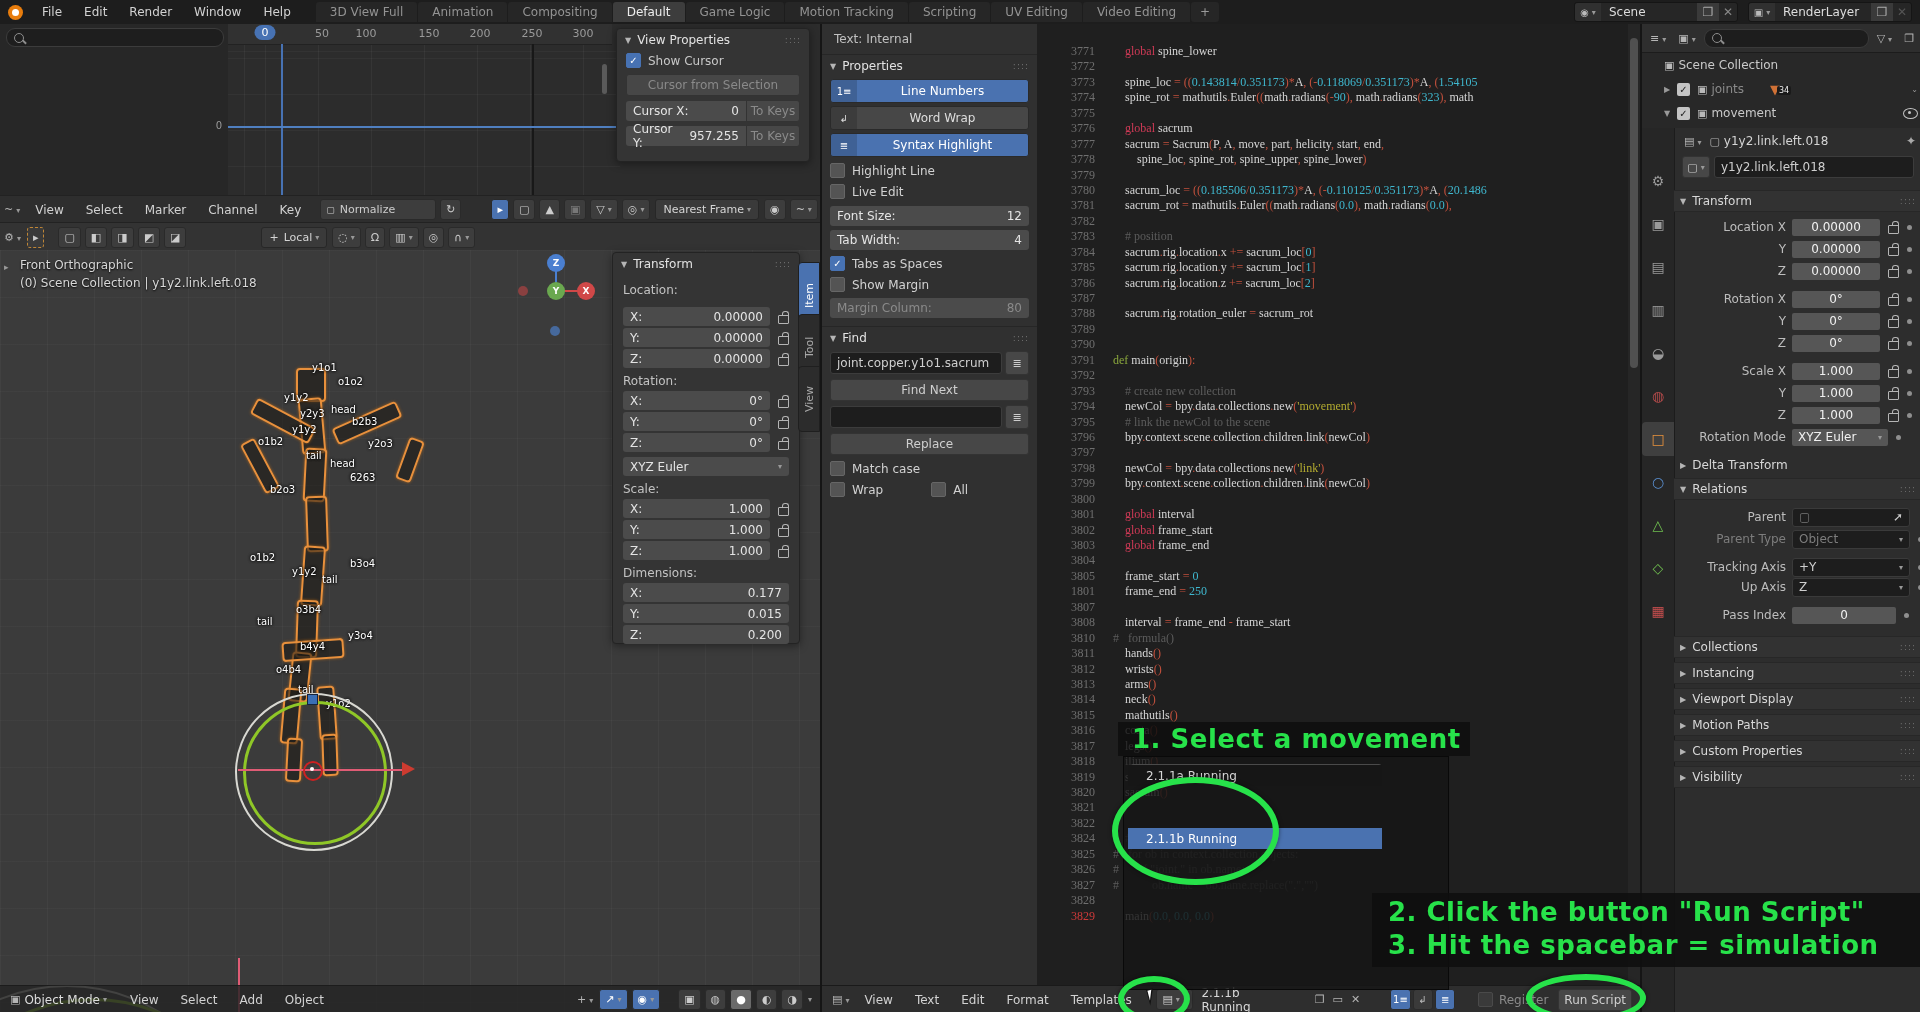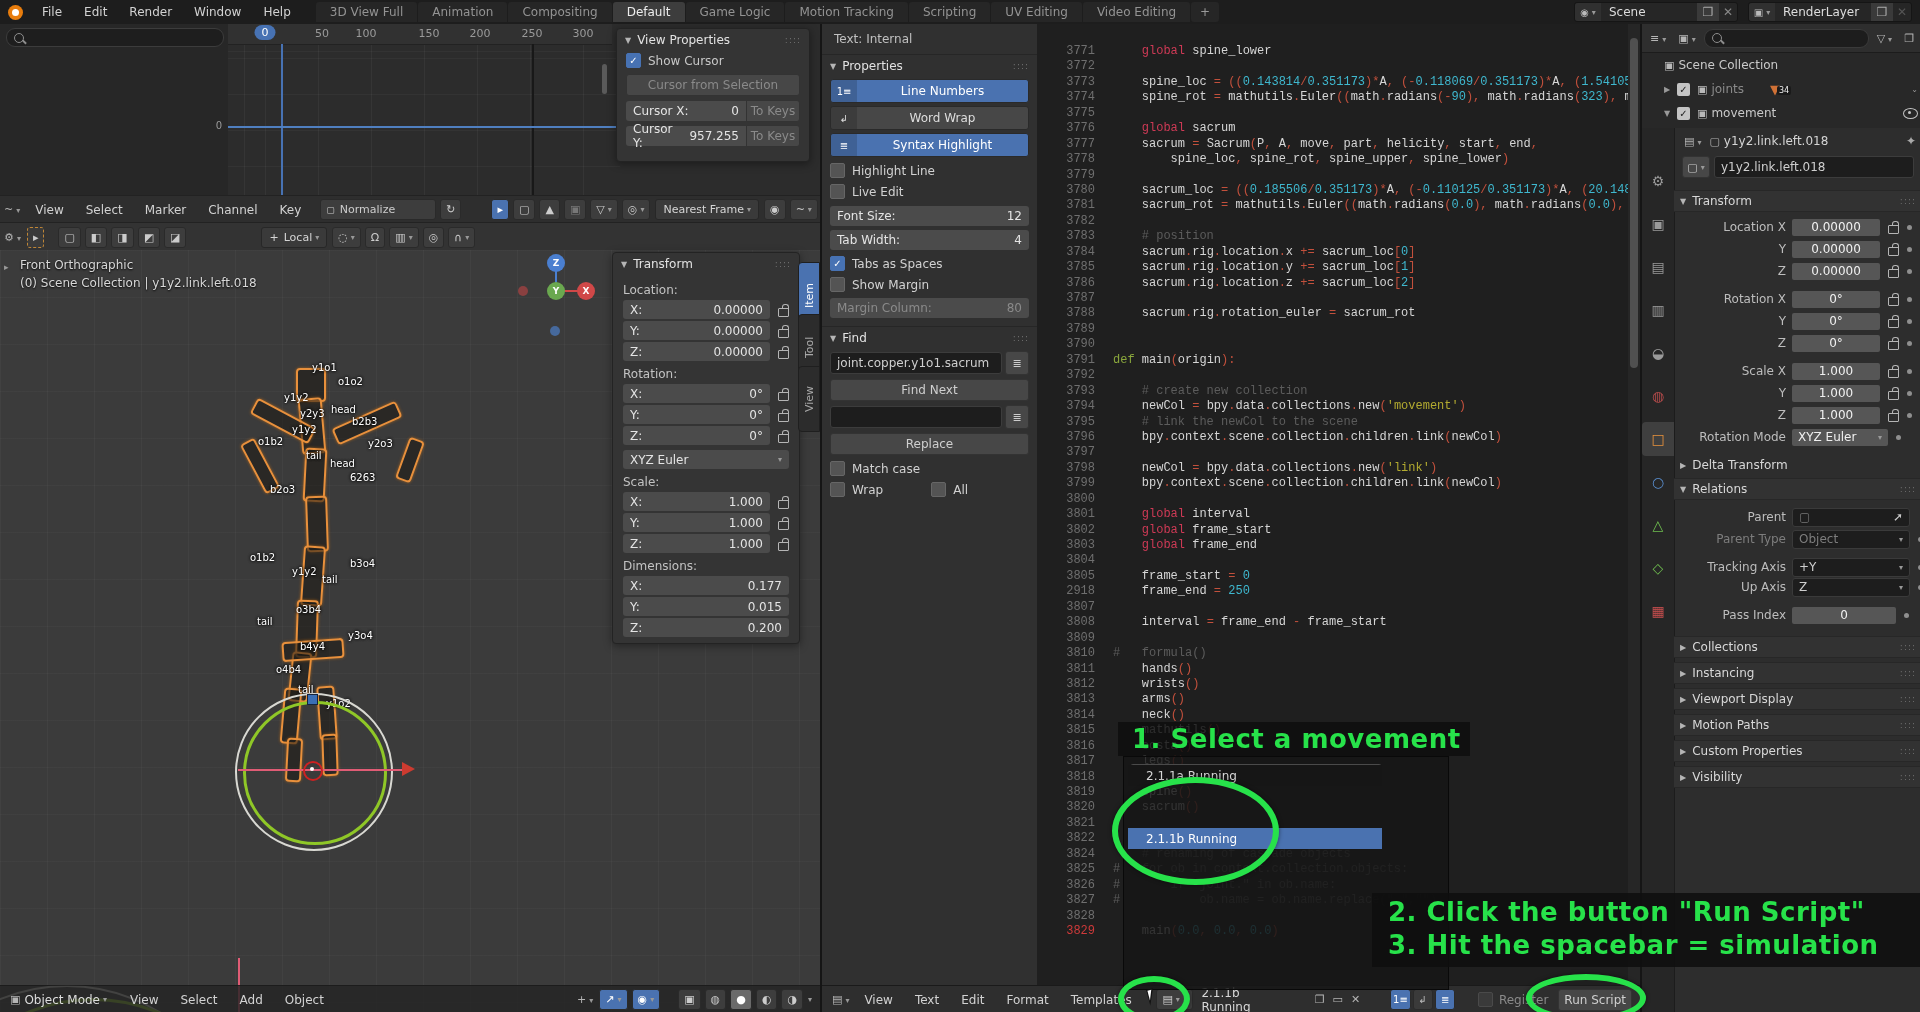--- a/index.html
+++ b/index.html
@@ -67,21 +67,21 @@
   .btn.dim{color:#8a8a8a;}
   .lock{display:inline-block;width:9px;height:7px;border:1px solid #b5b5b5;border-radius:1px;position:relative;margin-top:5px;}
   .lock:before{content:'';position:absolute;top:-5px;left:3px;width:5px;height:4px;border:1px solid #b5b5b5;border-bottom:none;border-radius:3px 3px 0 0;}
   .sidetab{position:absolute;width:20px;color:#a8a8a8;background:#2c2c2c;border:1px solid #1f1f1f;border-radius:0 4px 4px 0;
     writing-mode:vertical-rl;transform:rotate(180deg);display:flex;align-items:center;justify-content:center;font-size:11px;padding:8px 0;}
   .sidetab.active{background:#4a72b0;color:#fff;}
   
   #texted{left:820px;top:24px;width:820px;height:988px;background:#1f1f1f;border-left:2px solid #151515;}
   #ted-side{position:absolute;left:0;top:0;width:215px;height:961px;background:#303030;border-right:1px solid #1a1a1a;}
   #codewrap{position:absolute;left:215px;top:0;width:593px;height:961px;overflow:hidden;background:#1f1f1f;}
-  .cl{height:15.45px;display:flex;white-space:pre;font-family:Liberation Mono, monospace;font-size:12px;line-height:15.45px;}
+  .cl{height:15.45px;display:flex;white-space:pre;font-family:Liberation Serif, serif;font-size:12px;line-height:15.45px;}
   .ln{width:58px;text-align:right;color:#6f6f6f;flex:none;padding-right:0;}
   .ln.err{color:#cf3a3a;}
   .lc{padding-left:18px;color:#d6d6d6;}
   .tok-kw{color:#cf3a56;} .tok-kw2{color:#8aa73c;} .tok-num{color:#3fb8cf;} .tok-str{color:#b3ab30;}
   .tok-com{color:#5c5c5c;} .tok-op{color:#c2503c;} .tok-pln{color:#d6d6d6;}
   #ted-scroll{position:absolute;left:806px;top:0;width:12px;height:961px;background:#262626;}
   #ted-scroll .thumb{position:absolute;left:2px;top:14px;width:8px;height:330px;background:#505050;border-radius:4px;}
   #ted-footer{position:absolute;left:0;top:961px;width:820px;height:27px;background:#2e2e2e;border-top:1px solid #1a1a1a;display:flex;align-items:center;}
   .toggle-ic{width:22px;height:19px;border-radius:3px;display:flex;align-items:center;justify-content:center;font-size:10px;margin:0 1px;background:#3a3a3a;color:#bbb;border:1px solid #2a2a2a;}
   .toggle-ic.blue{background:#4a72b0;color:#fff;}
@@ -369,21 +369,21 @@
     </div>
   </div>
 
   <div class="panel" style="left:612px;top:252px;width:186px;height:390px;">
     <div class="panel-h">
       <span class="tri">▼</span>
         <span>Transform</span>
         <span class="grip">::::</span>
     </div>
     <div id="tp-body" style="padding:2px 10px;">
-        <div style="color: rgb(195, 195, 195); margin: 6px 0px 3px;">Location:</div>
+        <div style="color: rgb(195, 195, 195); margin: 6px 0px 10px;">Location:</div>
         <div class="row" style="margin-bottom: 2px;">
           <span class="slab" style="flex: 1 1 0%; height: 19px; margin-right: 8px;">
             <span>X:</span>
             <span class="val">0.00000</span>
           </span>
           <span class="lock"></span>
         </div>
         <div class="row" style="margin-bottom: 2px;">
           <span class="slab" style="flex: 1 1 0%; height: 19px; margin-right: 8px;">
             <span>Y:</span>
@@ -585,24 +585,23 @@
           <div class="cl"><span class="ln">3796</span><span class="lc"><span class="tok-pln">    </span><span class="tok-pln">bpy</span><span class="tok-op">.</span><span class="tok-pln">context</span><span class="tok-op">.</span><span class="tok-pln">scene</span><span class="tok-op">.</span><span class="tok-pln">collection</span><span class="tok-op">.</span><span class="tok-pln">children</span><span class="tok-op">.</span><span class="tok-pln">link</span><span class="tok-op">(</span><span class="tok-pln">newCol</span><span class="tok-op">)</span></span></div>
           <div class="cl"><span class="ln">3797</span><span class="lc"></span></div>
           <div class="cl"><span class="ln">3798</span><span class="lc"><span class="tok-pln">    </span><span class="tok-pln">newCol</span><span class="tok-pln"> </span><span class="tok-op">=</span><span class="tok-pln"> </span><span class="tok-pln">bpy</span><span class="tok-op">.</span><span class="tok-pln">data</span><span class="tok-op">.</span><span class="tok-pln">collections</span><span class="tok-op">.</span><span class="tok-pln">new</span><span class="tok-op">(</span><span class="tok-str">'link'</span><span class="tok-op">)</span></span></div>
           <div class="cl"><span class="ln">3799</span><span class="lc"><span class="tok-pln">    </span><span class="tok-pln">bpy</span><span class="tok-op">.</span><span class="tok-pln">context</span><span class="tok-op">.</span><span class="tok-pln">scene</span><span class="tok-op">.</span><span class="tok-pln">collection</span><span class="tok-op">.</span><span class="tok-pln">children</span><span class="tok-op">.</span><span class="tok-pln">link</span><span class="tok-op">(</span><span class="tok-pln">newCol</span><span class="tok-op">)</span></span></div>
           <div class="cl"><span class="ln">3800</span><span class="lc"></span></div>
           <div class="cl"><span class="ln">3801</span><span class="lc"><span class="tok-pln">    </span><span class="tok-kw">global</span><span class="tok-pln"> </span><span class="tok-pln">interval</span></span></div>
           <div class="cl"><span class="ln">3802</span><span class="lc"><span class="tok-pln">    </span><span class="tok-kw">global</span><span class="tok-pln"> </span><span class="tok-pln">frame_start</span></span></div>
           <div class="cl"><span class="ln">3803</span><span class="lc"><span class="tok-pln">    </span><span class="tok-kw">global</span><span class="tok-pln"> </span><span class="tok-pln">frame_end</span></span></div>
           <div class="cl"><span class="ln">3804</span><span class="lc"></span></div>
           <div class="cl"><span class="ln">3805</span><span class="lc"><span class="tok-pln">    </span><span class="tok-pln">frame_start</span><span class="tok-pln"> </span><span class="tok-op">=</span><span class="tok-pln"> </span><span class="tok-num">0</span></span></div>
-          <div class="cl"><span class="ln">2918</span><span class="lc"><span class="tok-pln">    </span><span class="tok-pln">frame_end</span><span class="tok-pln"> </span><span class="tok-op">=</span><span class="tok-pln"> </span><span class="tok-num">250</span></span></div>
+          <div class="cl"><span class="ln">1801</span><span class="lc"><span class="tok-pln">    </span><span class="tok-pln">frame_end</span><span class="tok-pln"> </span><span class="tok-op">=</span><span class="tok-pln"> </span><span class="tok-num">250</span></span></div>
           <div class="cl"><span class="ln">3807</span><span class="lc"></span></div>
           <div class="cl"><span class="ln">3808</span><span class="lc"><span class="tok-pln">    </span><span class="tok-pln">interval</span><span class="tok-pln"> </span><span class="tok-op">=</span><span class="tok-pln"> </span><span class="tok-pln">frame_end</span><span class="tok-pln"> </span><span class="tok-op">-</span><span class="tok-pln"> </span><span class="tok-pln">frame_start</span></span></div>
-          <div class="cl"><span class="ln">3809</span><span class="lc"></span></div>
           <div class="cl"><span class="ln">3810</span><span class="lc"><span class="tok-com">#   formula()</span></span></div>
           <div class="cl"><span class="ln">3811</span><span class="lc"><span class="tok-pln">    </span><span class="tok-pln">hands</span><span class="tok-op">()</span></span></div>
           <div class="cl"><span class="ln">3812</span><span class="lc"><span class="tok-pln">    </span><span class="tok-pln">wrists</span><span class="tok-op">()</span></span></div>
           <div class="cl"><span class="ln">3813</span><span class="lc"><span class="tok-pln">    </span><span class="tok-pln">arms</span><span class="tok-op">()</span></span></div>
           <div class="cl"><span class="ln">3814</span><span class="lc"><span class="tok-pln">    </span><span class="tok-pln">neck</span><span class="tok-op">()</span></span></div>
           <div class="cl"><span class="ln">3815</span><span class="lc"><span class="tok-pln">    </span><span class="tok-pln">mathutils</span><span class="tok-op">()</span></span></div>
           <div class="cl"><span class="ln">3816</span><span class="lc"><span class="tok-pln">    </span><span class="tok-pln">costa</span><span class="tok-op">()</span></span></div>
           <div class="cl"><span class="ln">3817</span><span class="lc"><span class="tok-pln">    </span><span class="tok-pln">legs</span><span class="tok-op">()</span></span></div>
           <div class="cl"><span class="ln">3818</span><span class="lc"><span class="tok-pln">    </span><span class="tok-pln">ilium</span><span class="tok-op">()</span></span></div>
           <div class="cl"><span class="ln">3819</span><span class="lc"><span class="tok-pln">    </span><span class="tok-pln">spine</span><span class="tok-op">()</span></span></div>

